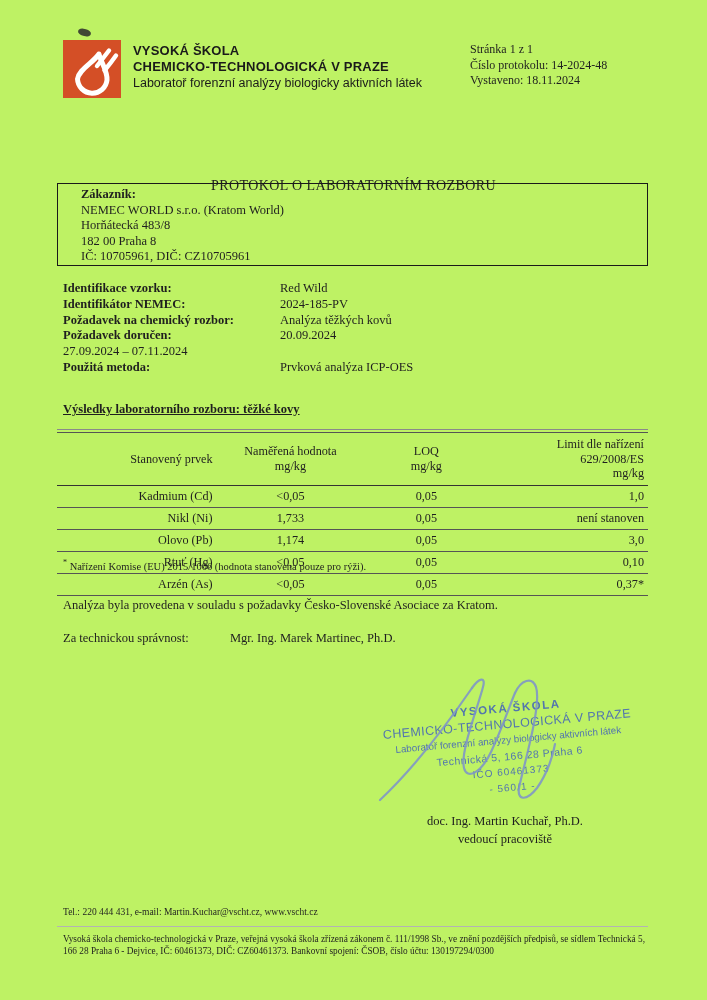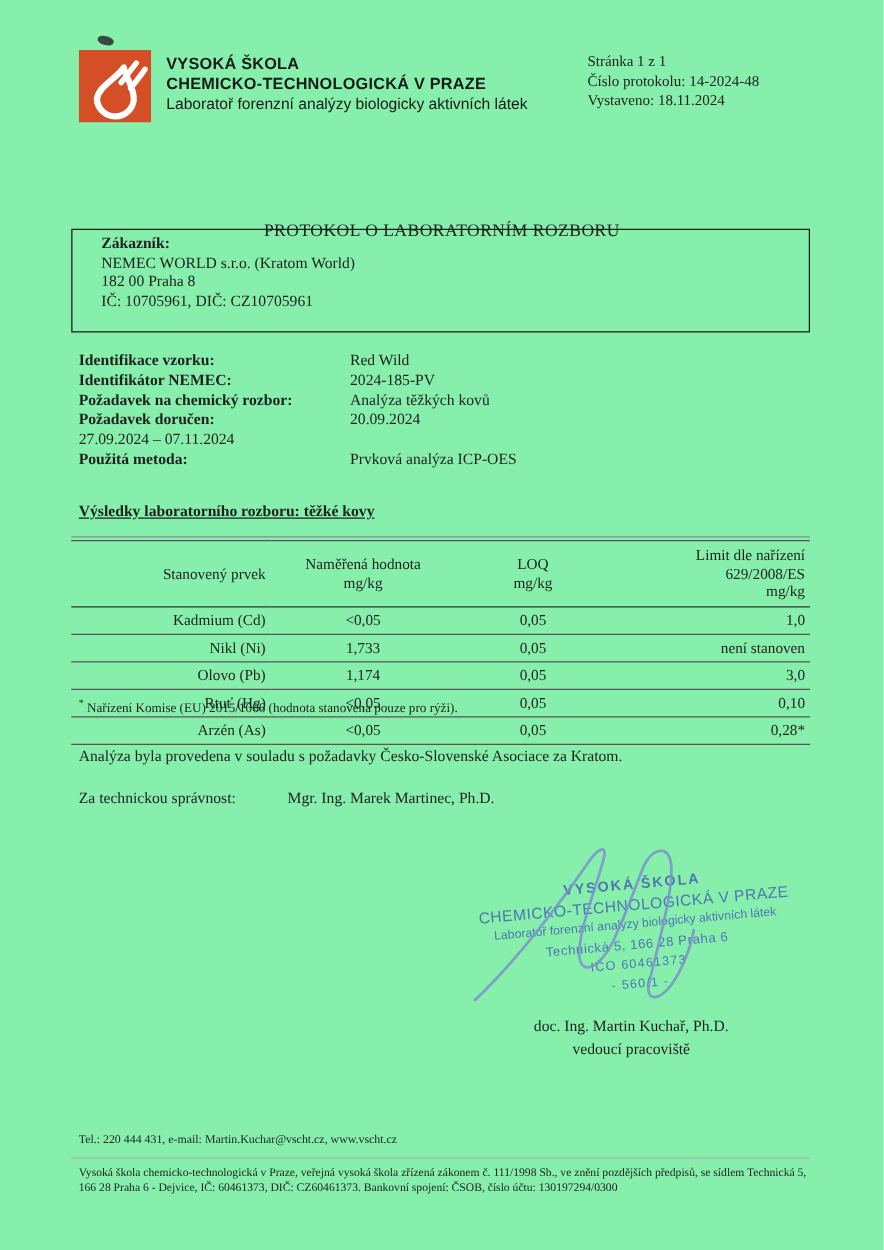--- a/index.html
+++ b/index.html
@@ -1,19 +1,19 @@
 <!DOCTYPE html>
 <html><head>
 <meta charset="utf-8">
 <style>
   html, body { margin:0; padding:0; background:#ffffff; }
   .page {
     position: relative;
     width: 707px; height: 1000px;
-    background: #86efac;
+    background: #bef264;
     font-family: "Liberation Serif", "DejaVu Serif", serif;
     color: #1f1f1f;
     overflow: hidden;
   }
 
   
   .smudge {
     position:absolute; left:78px; top:29px; width:13px; height:7px;
     background:#2b2b2b; border-radius:45%; transform:rotate(14deg); opacity:.85;
   }
@@ -122,20 +122,21 @@
     <div>Stránka 1 z 1</div>
     <div>Číslo protokolu: 14-2024-48</div>
     <div>Vystaveno: 18.11.2024</div>
   </div>
 
   <div class="doc-title">PROTOKOL O LABORATORNÍM ROZBORU</div>
 
   <div class="customer-box">
     <div class="bold">Zákazník:</div>
     <div>NEMEC WORLD s.r.o. (Kratom World)</div>
+    <div>Horňátecká 483/8</div>
     <div>182 00 Praha 8</div>
     <div>IČ: 10705961, DIČ: CZ10705961</div>
   </div>
 
   <div class="sample-info">
     <div class="sample-row">
       <span class="lbl">Identifikace vzorku:</span>
       <span>Red Wild</span>
     </div>
     <div class="sample-row">
@@ -208,21 +209,21 @@
         <tr>
           <td class="c1">Rtuť (Hg)</td>
           <td class="c2">&lt;0,05</td>
           <td class="c3">0,05</td>
           <td class="c4">0,10</td>
         </tr>
         <tr>
           <td class="c1">Arzén (As)</td>
           <td class="c2">&lt;0,05</td>
           <td class="c3">0,05</td>
-          <td class="c4">0,28*</td>
+          <td class="c4">0,37*</td>
         </tr>
       </tbody>
     </table>
   </div>
 
   <div class="footnote">
     <sup>*</sup>
     <span>Nařízení Komise (EU) 2015/1006 (hodnota stanovena pouze pro rýži).</span>
   </div>
 

